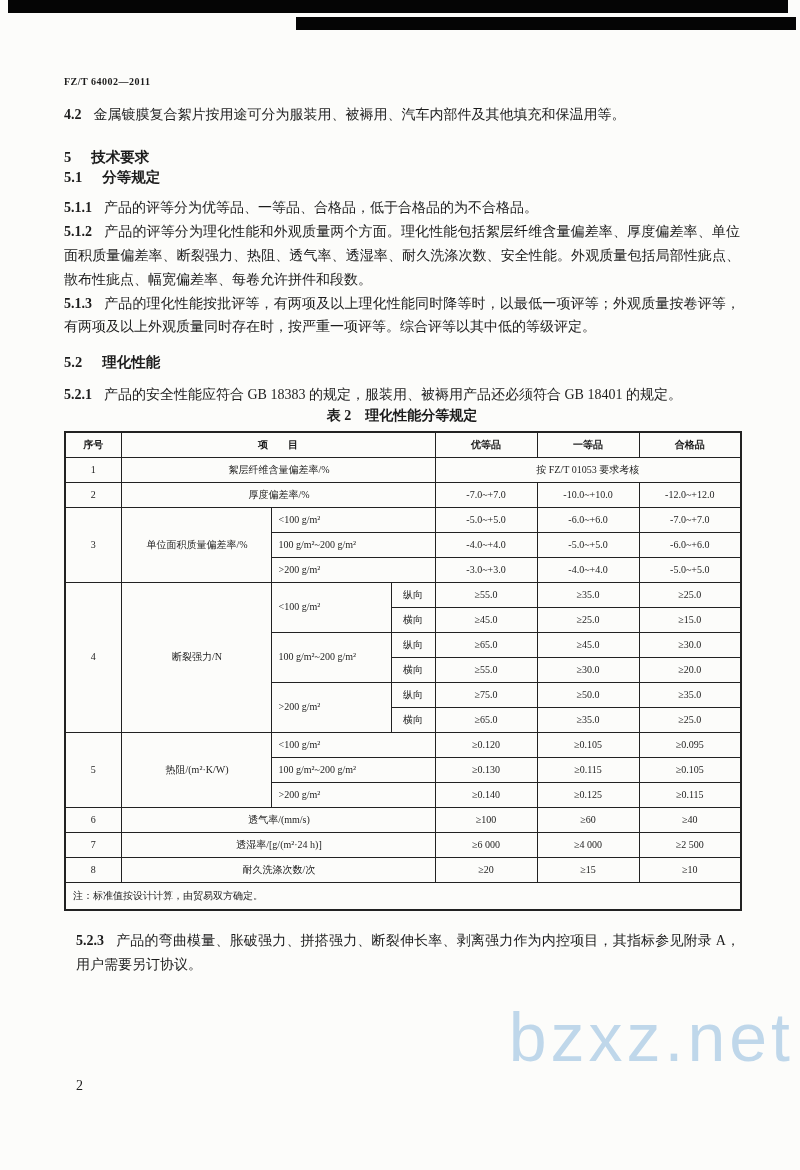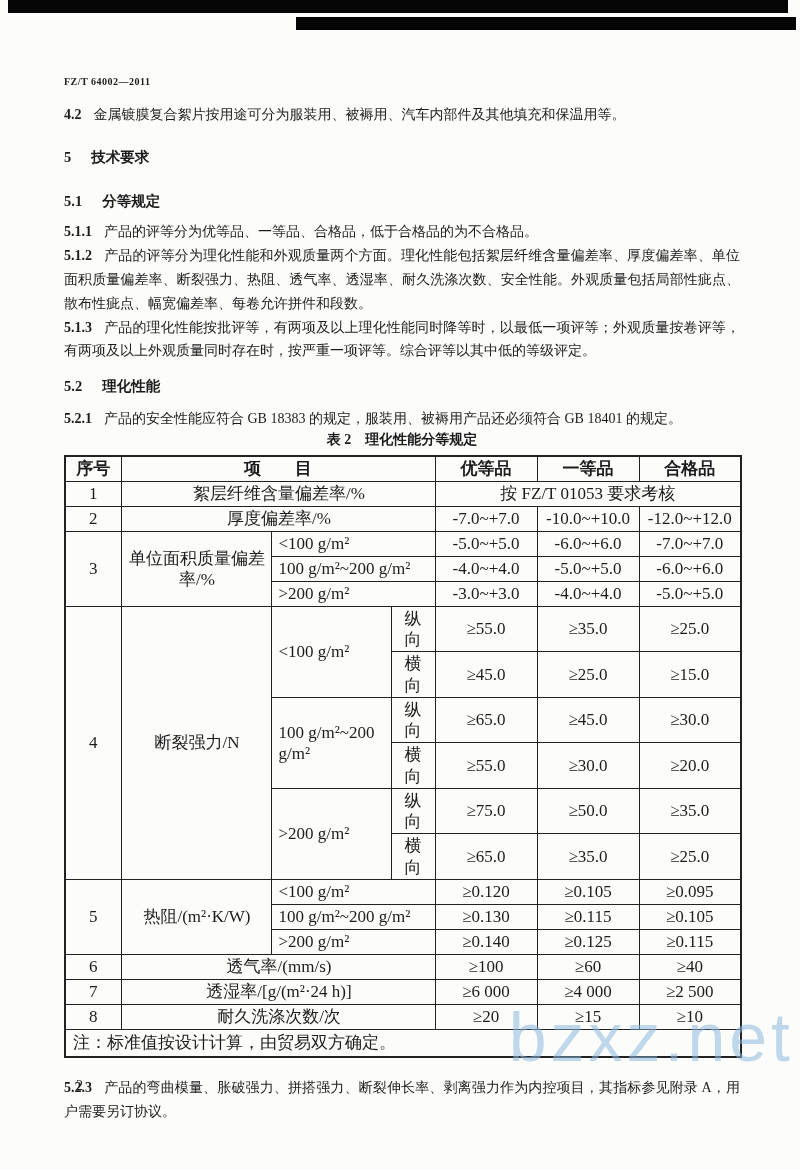--- a/index.html
+++ b/index.html
@@ -28,34 +28,34 @@
 
   .para { font-size:14px; line-height:1.7; text-align:justify; }
   .para .cnum { font-weight:bold; margin-right:12px; white-space:nowrap; }
 
   .p42  { margin-bottom:20px; }
   .p511 { margin-bottom:0; }
   .p512 { margin-bottom:0; }
   .p513 { margin-bottom:13px; }
   .p521 { margin-bottom:0; }
   .p522 { margin-bottom:11px; }
-  .p523 { margin-top:18px; }
+  .p523 { margin-top:18px;margin-left:12px; }
 
   .heading { font-weight:bold; font-size:14.5px; line-height:1.4; }
   .heading .hnum { margin-right:20px; }
-  .h5  { margin-bottom:24px; }
+  .h5  { }
   .h51 { margin-bottom:9px; }
   .h52 { margin-bottom:11px; }
 
   .tbl-caption { text-align:center; font-weight:bold; font-size:14px; margin-bottom:6px; }
   .tbl-caption .cap-label { margin-right:14px; }
 
   table.spec {
     border-collapse:collapse; table-layout:fixed; width:676px;
-    font-size:17px; border:2px solid #222;
+    font-size:10px; border:2px solid #222;
   }
   table.spec th, table.spec td {
     border:1px solid #222; height:25px; padding:1px 5px;
     text-align:center; vertical-align:middle; line-height:1.25;
     overflow:hidden;
   }
   table.spec th { font-weight:bold; }
   table.spec td.item { text-align:center; padding-left:7px; }
   table.spec td.sub  { text-align:left; padding-left:7px; }
   table.spec td.note-cell { text-align:left; padding-left:7px; height:28px; }

